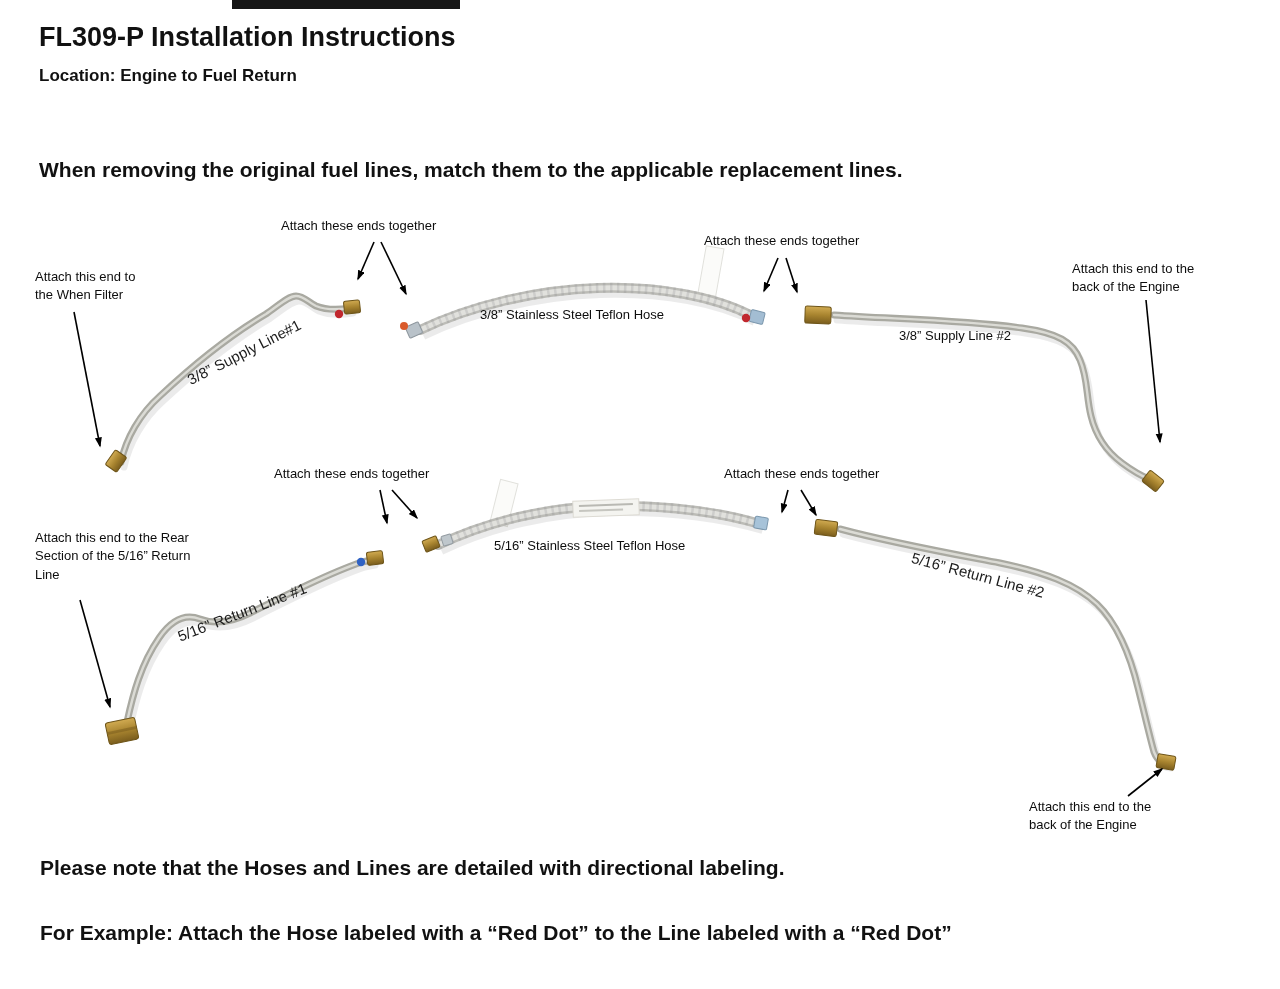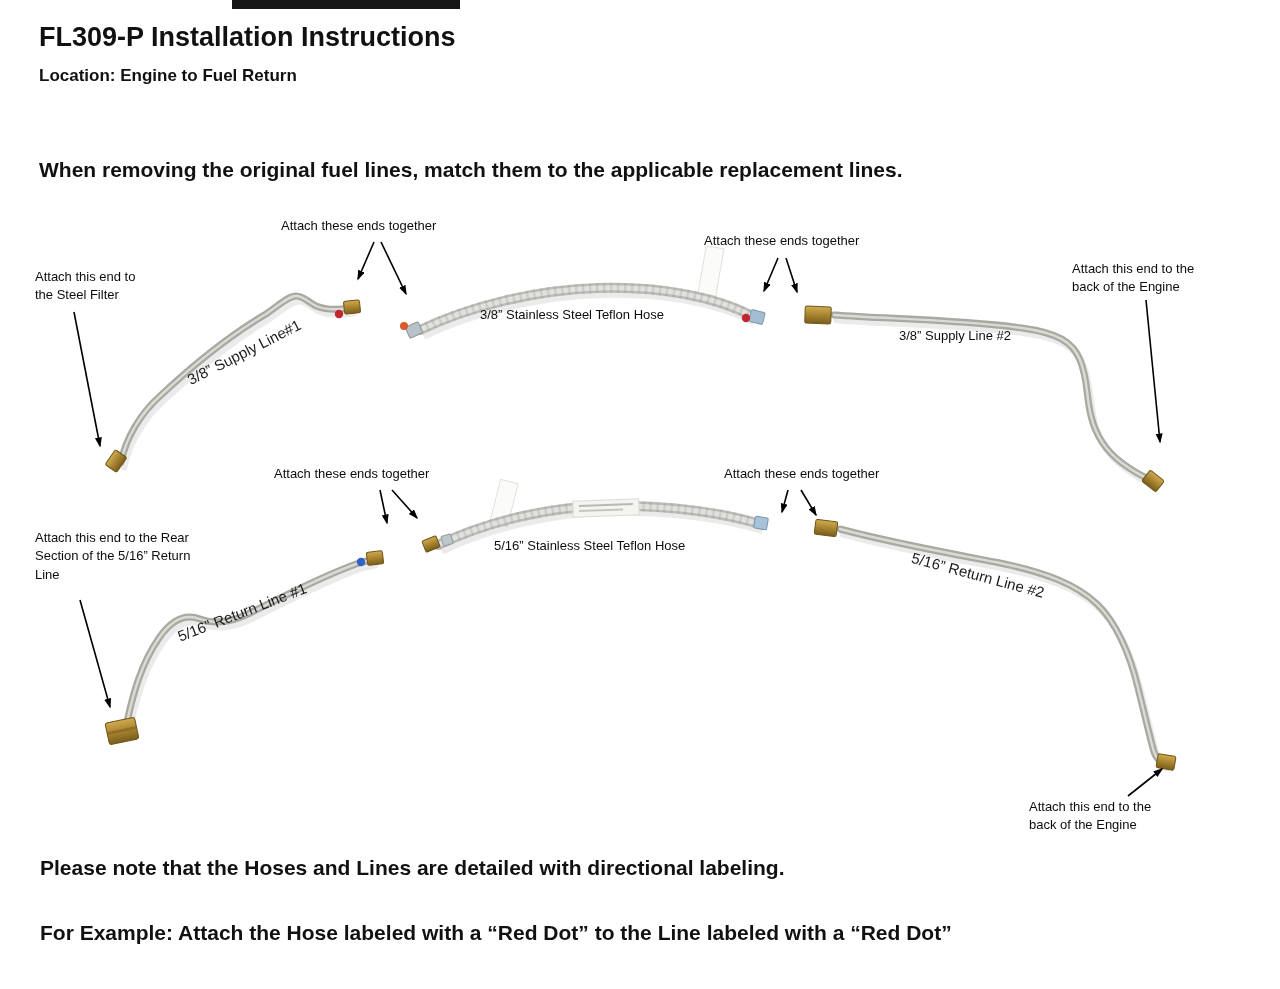--- a/index.html
+++ b/index.html
@@ -187,21 +187,21 @@
       <path d="M392 490 L417 518" marker-end="url(#ah)"></path>
       <path d="M80 600 L110 707" marker-end="url(#ah)"></path>
       <path d="M788 490 L782 512" marker-end="url(#ah)"></path>
       <path d="M801 490 L816 515" marker-end="url(#ah)"></path>
       <path d="M1128 796 L1162 769" marker-end="url(#ah)"></path>
     </g>
   </svg>
 
   <div class="lbl" style="left:281px;top:217px;">Attach these ends together</div>
   <div class="lbl" style="left:35px;top:268px;">Attach this end to
-the Steel Filter</div>
+the When Filter</div>
   <div class="lbl" style="left:704px;top:232px;">Attach these ends together</div>
   <div class="lbl" style="left:1072px;top:260px;">Attach this end to the
 back of the Engine</div>
 
   <div class="lbl-rot" style="left:244px;top:352px;--rot:rotate(-27deg);">3/8” Supply Line#1</div>
   <div class="lbl" style="left:480px;top:306px;white-space:nowrap;">3/8” Stainless Steel Teflon Hose</div>
   <div class="lbl" style="left:899px;top:327px;white-space:nowrap;">3/8” Supply Line #2</div>
 
   <div class="lbl" style="left:274px;top:465px;">Attach these ends together</div>
   <div class="lbl" style="left:35px;top:529px;">Attach this end to the Rear

